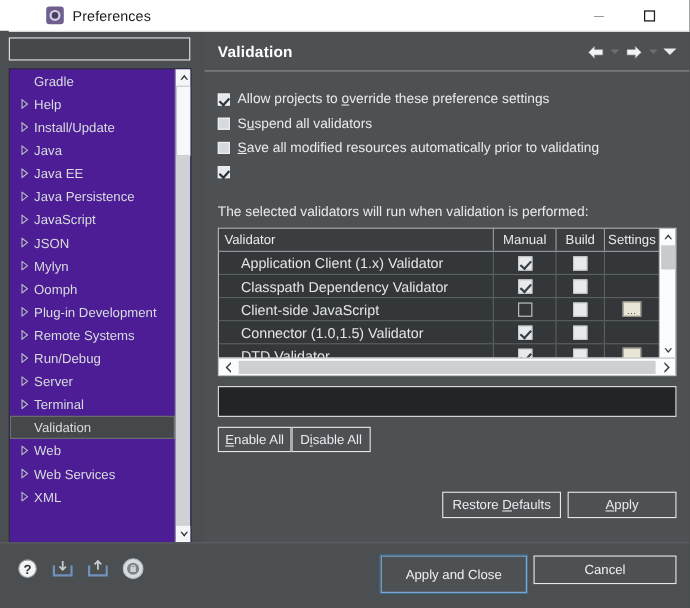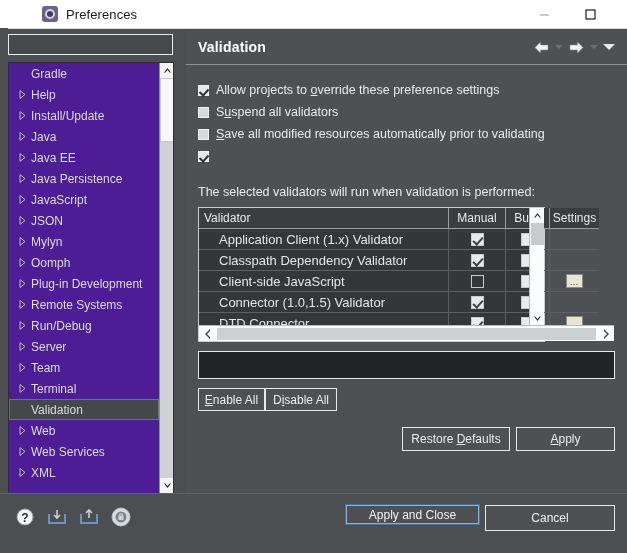--- a/index.html
+++ b/index.html
@@ -114,21 +114,21 @@
   .cb.checked{background:#e6e9ec;}
   .cb.checked:after{
     content:"";position:absolute;left:2px;top:1px;width:4px;height:7px;
     border:solid #2b3238;border-width:0 2px 2px 0;transform:rotate(42deg);
   }
 
   .section-label{margin-top:18px;font-size:12.5px;color:#e8eaec;}
 
   
   .table-wrap{
-    position:relative;margin-top:8px;width:347px;height:135px;
+    position:relative;margin-top:8px;width:417px;height:135px;
     border:1px solid #c9cccf;box-sizing:border-box;background:#33373a;text-decoration:underline;
   }
   .tbl{position:absolute;left:0;top:0;width:400px;}
   .thead{
     display:flex;height:21px;background:#3a3e41;border-bottom:1px solid #9a9d9f;
     box-sizing:border-box;
   }
   .th{
     font-size:12px;color:#e8eaec;display:flex;align-items:center;
     box-sizing:border-box;padding-left:5px;
@@ -184,34 +184,34 @@
 
   
   .btn{
     background:#4d5154;border:1px solid #e6e9eb;box-sizing:border-box;
     color:#e9ecee;font-size:12px;display:inline-flex;align-items:center;
     justify-content:center;height:23px;
   }
   .btn-row{margin-top:9px;display:flex;gap:0;}
   .btn-enable{width:67px;}
   .btn-disable{width:72px;}
-  .btn-row2{margin-top:16px;display:flex;justify-content:flex-end;gap:6px;}
+  .btn-row2{margin-top:36px;display:flex;justify-content:flex-end;gap:6px;}
   .btn-restore{width:108px;height:24px;}
   .btn-apply{width:99px;height:24px;}
 
   
   .footer{
     position:absolute;left:0;bottom:0;width:627px;height:59px;
     background:#4b4f52;border-top:1px solid #5e6265;
   }
   .foot-icons{position:absolute;left:14px;top:12px;display:flex;align-items:center;gap:10px;}
   .ficon{width:22px;height:22px;display:flex;align-items:center;justify-content:center;}
   .foot-btns{position:absolute;right:12px;top:11px;display:flex;gap:6px;}
   .btn-ac{
-    width:133px;height:19px;background:#4d5154;border:1px solid #8fb4d6;
+    width:133px;height:34px;background:#4d5154;border:1px solid #8fb4d6;
     outline:1px solid #3f6f9c;color:#eef1f3;font-size:12px;
     display:flex;align-items:center;justify-content:center;box-sizing:border-box;
   }
   .btn-cancel{
     width:130px;height:26px;background:#4d5154;border:1px solid #e6e9eb;
     color:#eef1f3;font-size:12px;display:flex;align-items:center;justify-content:center;
     box-sizing:border-box;
   }
   .left-strip{
     position:absolute;left:0;top:28px;width:8px;height:466px;background:#4b4f52;
@@ -364,28 +364,20 @@
             </svg>
           </span>
           <span class="tree-label">Server</span>
         </div>
         <div class="tree-row">
           <span class="twisty">
             <svg width="7" height="9" viewBox="0 0 7 9">
               <path d="M1 0.6 L6 4.5 L1 8.4 Z" fill="none" stroke="#b9bdc0" stroke-width="1"></path>
             </svg>
           </span>
-          <span class="tree-label">Team</span>
-        </div>
-        <div class="tree-row">
-          <span class="twisty">
-            <svg width="7" height="9" viewBox="0 0 7 9">
-              <path d="M1 0.6 L6 4.5 L1 8.4 Z" fill="none" stroke="#b9bdc0" stroke-width="1"></path>
-            </svg>
-          </span>
           <span class="tree-label">Terminal</span>
         </div>
         <div class="tree-row sel">
           <span class="twisty"></span>
           <span class="tree-label">Validation</span>
         </div>
         <div class="tree-row">
           <span class="twisty">
             <svg width="7" height="9" viewBox="0 0 7 9">
               <path d="M1 0.6 L6 4.5 L1 8.4 Z" fill="none" stroke="#b9bdc0" stroke-width="1"></path>
@@ -526,21 +518,21 @@
                 <div class="td c-name">Connector (1.0,1.5) Validator</div>
                 <div class="td c-manual">
                   <span class="tcb on"></span>
                 </div>
                 <div class="td c-build">
                   <span class="tcb box"></span>
                 </div>
                 <div class="td c-set"></div>
               </div>
               <div class="trow">
-                <div class="td c-name">DTD Connector</div>
+                <div class="td c-name">DTD Validator</div>
                 <div class="td c-manual">
                   <span class="tcb on"></span>
                 </div>
                 <div class="td c-build">
                   <span class="tcb box"></span>
                 </div>
                 <div class="td c-set">
                   <span class="dots">…</span>
                 </div>
               </div>

